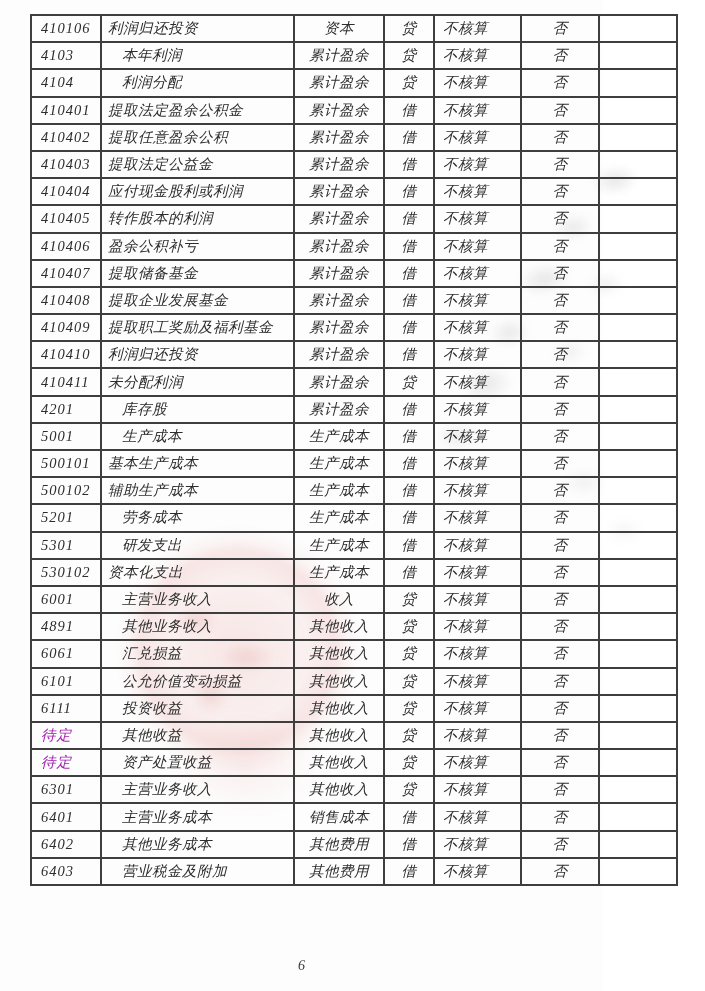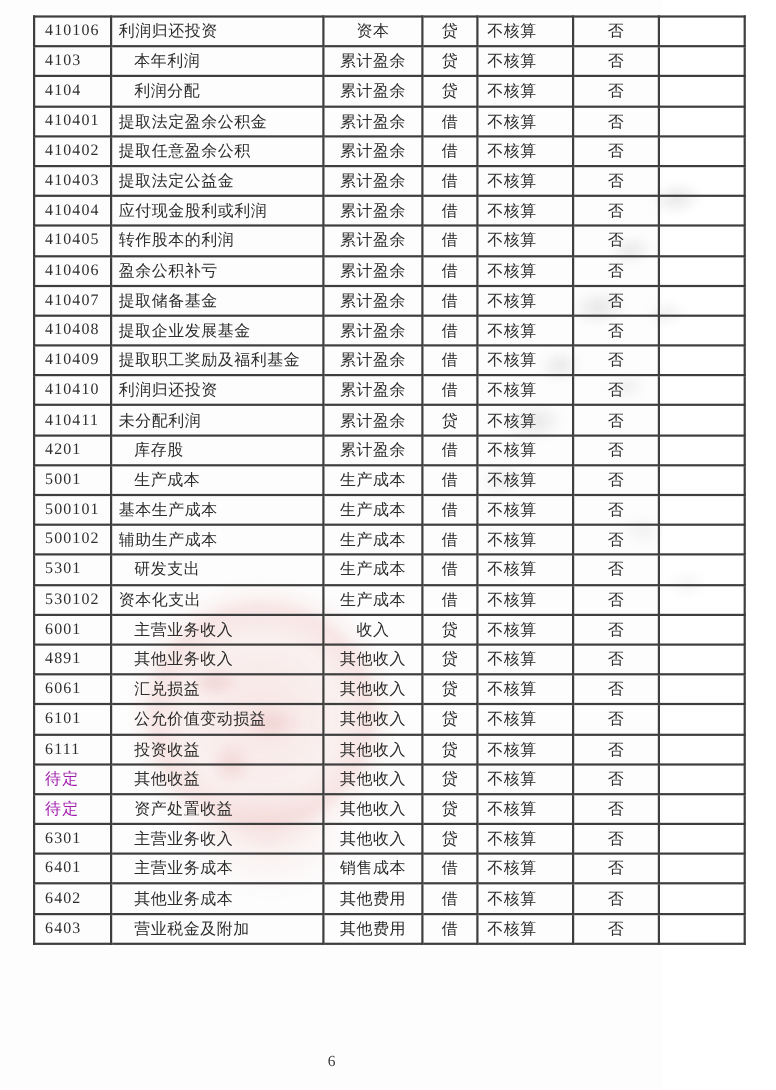--- a/index.html
+++ b/index.html
@@ -9,20 +9,21 @@
     height: 991px;
     background: #ffffff;
     font-family: "Liberation Serif", "DejaVu Serif", serif;
     overflow: hidden;
   }
   .page {
     position: relative;
     width: 603px;
     height: 991px;
     background: #fdfdfd;
+    font-style: italic;
   }
 
   
   .watermark-layer {
     position: absolute;
     inset: 0;
     z-index: 1;
     pointer-events: none;
   }
   .stamp-blob {
@@ -313,20 +314,29 @@
         <tr>
           <td class="col-code">500102</td>
           <td class="col-name">辅助生产成本</td>
           <td class="col-category">生产成本</td>
           <td class="col-direction">借</td>
           <td class="col-accounting">不核算</td>
           <td class="col-flag">否</td>
           <td class="col-blank"></td>
         </tr>
         <tr>
+          <td class="col-code">5201</td>
+          <td class="col-name indent">劳务成本</td>
+          <td class="col-category">生产成本</td>
+          <td class="col-direction">借</td>
+          <td class="col-accounting">不核算</td>
+          <td class="col-flag">否</td>
+          <td class="col-blank"></td>
+        </tr>
+        <tr>
           <td class="col-code">5301</td>
           <td class="col-name indent">研发支出</td>
           <td class="col-category">生产成本</td>
           <td class="col-direction">借</td>
           <td class="col-accounting">不核算</td>
           <td class="col-flag">否</td>
           <td class="col-blank"></td>
         </tr>
         <tr>
           <td class="col-code">530102</td>

